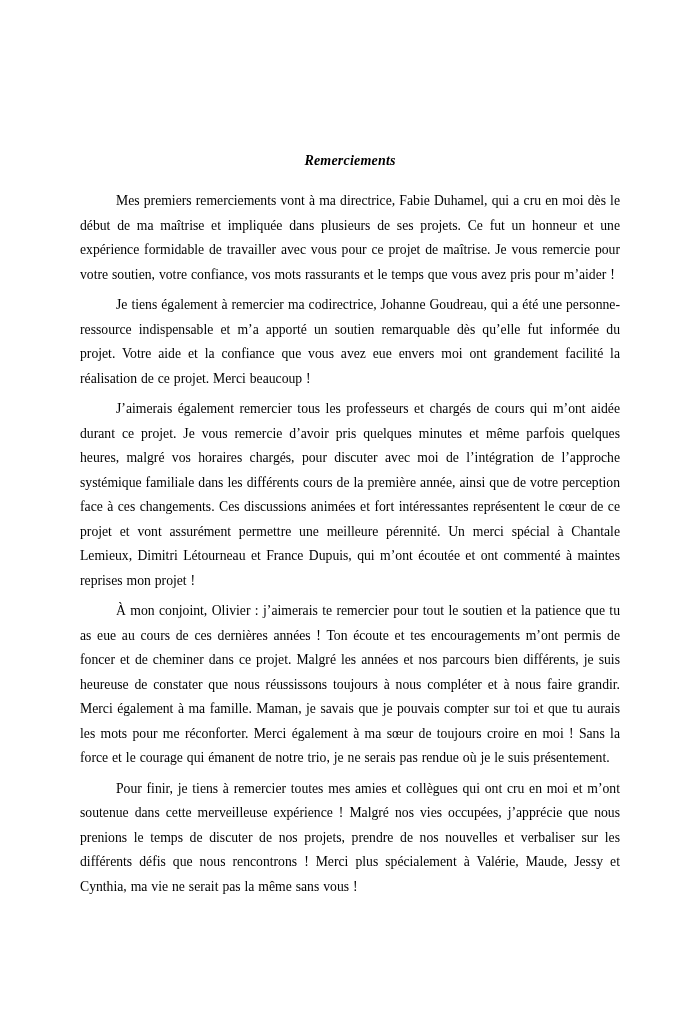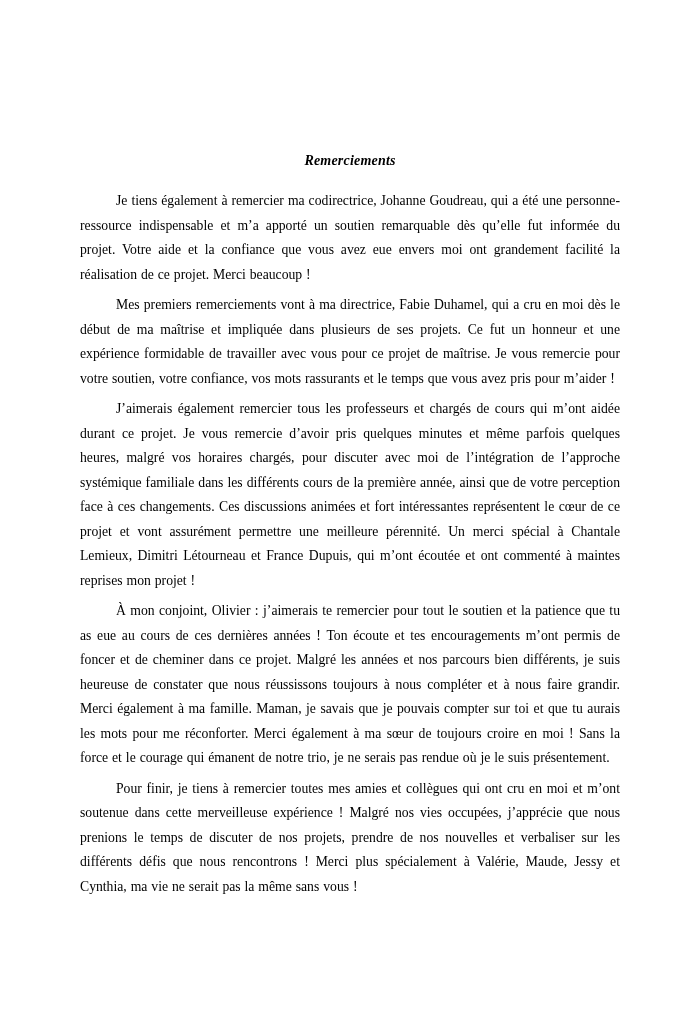--- a/index.html
+++ b/index.html
@@ -36,22 +36,22 @@
     margin: 0 0 6px 0;
     word-spacing: 0.5px;
   }
 </style>
 </head>
 <body>
 
 <div class="page">
   <h1 class="doc-title">Remerciements</h1>
 
+  <p class="para">Mes premiers remerciements vont à ma directrice, Fabie Duhamel, qui a cru en moi dès le début de ma maîtrise et impliquée dans plusieurs de ses projets. Ce fut un honneur et une expérience formidable de travailler avec vous pour ce projet de maîtrise. Je vous remercie pour votre soutien, votre confiance, vos mots rassurants et le temps que vous avez pris pour m’aider !</p>
+
   <p class="para">Je tiens également à remercier ma codirectrice, Johanne Goudreau, qui a été une personne-ressource indispensable et m’a apporté un soutien remarquable dès qu’elle fut informée du projet. Votre aide et la confiance que vous avez eue envers moi ont grandement facilité la réalisation de ce projet. Merci beaucoup !</p>
-
-  <p class="para">Mes premiers remerciements vont à ma directrice, Fabie Duhamel, qui a cru en moi dès le début de ma maîtrise et impliquée dans plusieurs de ses projets. Ce fut un honneur et une expérience formidable de travailler avec vous pour ce projet de maîtrise. Je vous remercie pour votre soutien, votre confiance, vos mots rassurants et le temps que vous avez pris pour m’aider !</p>
 
   <p class="para">J’aimerais également remercier tous les professeurs et chargés de cours qui m’ont aidée durant ce projet. Je vous remercie d’avoir pris quelques minutes et même parfois quelques heures, malgré vos horaires chargés, pour discuter avec moi de l’intégration de l’approche systémique familiale dans les différents cours de la première année, ainsi que de votre perception face à ces changements. Ces discussions animées et fort intéressantes représentent le cœur de ce projet et vont assurément permettre une meilleure pérennité. Un merci spécial à Chantale Lemieux, Dimitri Létourneau et France Dupuis, qui m’ont écoutée et ont commenté à maintes reprises mon projet !</p>
 
   <p class="para">À mon conjoint, Olivier : j’aimerais te remercier pour tout le soutien et la patience que tu as eue au cours de ces dernières années ! Ton écoute et tes encouragements m’ont permis de foncer et de cheminer dans ce projet. Malgré les années et nos parcours bien différents, je suis heureuse de constater que nous réussissons toujours à nous compléter et à nous faire grandir. Merci également à ma famille. Maman, je savais que je pouvais compter sur toi et que tu aurais les mots pour me réconforter. Merci également à ma sœur de toujours croire en moi ! Sans la force et le courage qui émanent de notre trio, je ne serais pas rendue où je le suis présentement.</p>
 
   <p class="para">Pour finir, je tiens à remercier toutes mes amies et collègues qui ont cru en moi et m’ont soutenue dans cette merveilleuse expérience ! Malgré nos vies occupées, j’apprécie que nous prenions le temps de discuter de nos projets, prendre de nos nouvelles et verbaliser sur les différents défis que nous rencontrons ! Merci plus spécialement à Valérie, Maude, Jessy et Cynthia, ma vie ne serait pas la même sans vous !</p>
 </div>
 
 </body></html>

